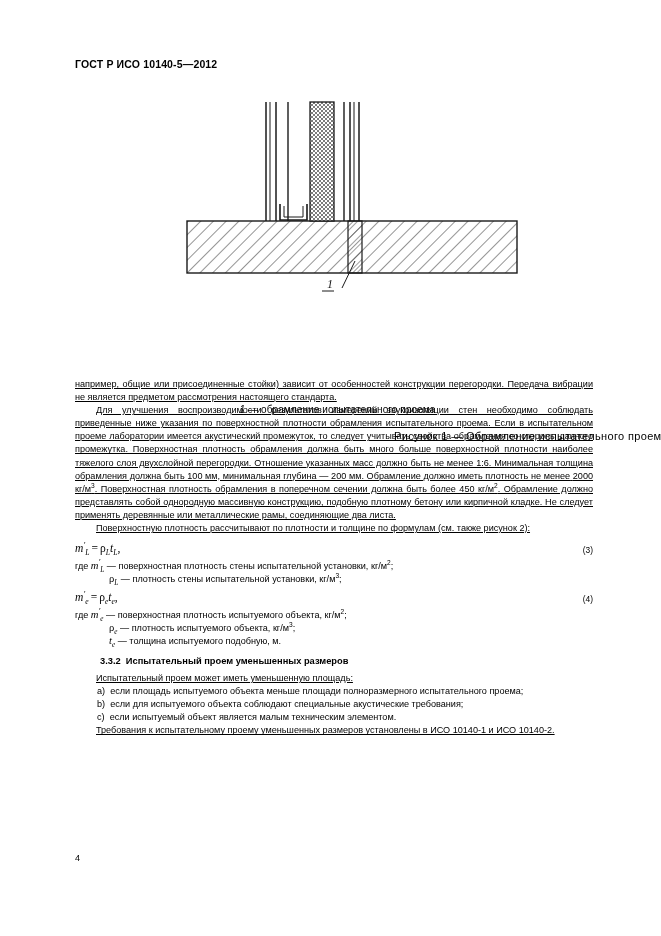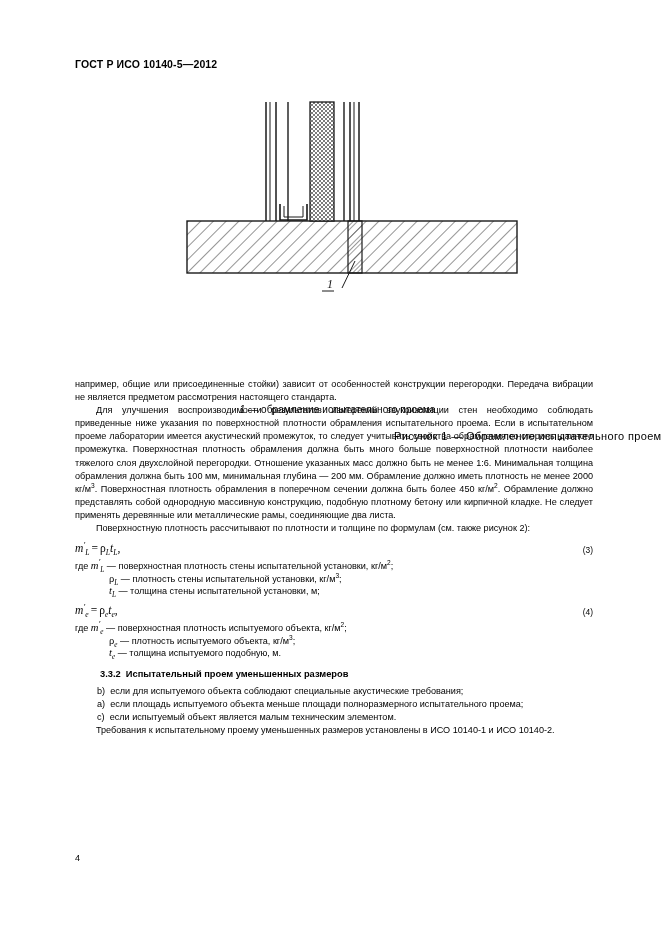--- a/index.html
+++ b/index.html
@@ -75,20 +75,21 @@
     left: 68px;
     top: 378px;
     width: 518px;
     font-size: 9.1px;
     line-height: 13.1px;
   }
   p.just {
     margin: 0;
     text-align: justify;
     text-justify: inter-word;
+    text-decoration: underline;
   }
   p.just.indent {
     text-indent: 21px;
   }
   sup.u {
     font-size: 6.6px;
     vertical-align: super;
     line-height: 0;
   }
 
@@ -282,44 +283,44 @@
 
     <div class="formula-row">
       <div class="formula-center"><span class="mvar">m</span><span class="mprime">′</span><span class="msub">L</span><span class="meq">=</span><span class="mrho">ρ</span><span class="msub">L</span><span class="mvar">t</span><span class="msub">L</span><span class="mrho">,</span></div>
       <div class="eqno">(3)</div>
     </div>
 
     <p class="where-line lvl1"><span>где</span>&nbsp;<span class="inl-var">m</span><span class="inl-prime">′</span><span class="inl-sub">L</span>&nbsp;<span>—</span>&nbsp;<span>поверхностная плотность стены испытательной установки, кг/м</span><sup class="u">2</sup><span>;</span></p>
 
     <p class="where-line lvl2"><span class="inl-rho">ρ</span><span class="inl-sub">L</span>&nbsp;<span>—</span>&nbsp;<span>плотность стены испытательной установки, кг/м</span><sup class="u">3</sup><span>;</span></p>
 
-    <p class="where-line lvl2"><span class="inl-var">t</span><span class="inl-sub">L</span>&nbsp;<span>—</span>&nbsp;<span>толщина стены испытательной установки, м;</span></p>
 
     <div class="spacer-2"></div>
 
     <div class="formula-row">
       <div class="formula-center"><span class="mvar">m</span><span class="mprime">′</span><span class="msub">e</span><span class="meq">=</span><span class="mrho">ρ</span><span class="msub">e</span><span class="mvar">t</span><span class="msub">e</span><span class="mrho">,</span></div>
       <div class="eqno">(4)</div>
     </div>
 
     <p class="where-line lvl1"><span>где</span>&nbsp;<span class="inl-var">m</span><span class="inl-prime">′</span><span class="inl-sub">e</span>&nbsp;<span>—</span>&nbsp;<span>поверхностная плотность испытуемого объекта, кг/м</span><sup class="u">2</sup><span>;</span></p>
 
     <p class="where-line lvl2"><span class="inl-rho">ρ</span><span class="inl-sub">e</span>&nbsp;<span>—</span>&nbsp;<span>плотность испытуемого объекта, кг/м</span><sup class="u">3</sup><span>;</span></p>
 
     <p class="where-line lvl2"><span class="inl-var">t</span><span class="inl-sub">e</span>&nbsp;<span>—</span>&nbsp;<span>толщина испытуемого подобную, м.</span></p>
 
     <div class="spacer-3"></div>
 
     <p class="sec-head"><span>3.3.2</span>&nbsp;&nbsp;<span>Испытательный проем уменьшенных размеров</span></p>
 
+    <p class="just indent">Испытательный проем может иметь уменьшенную площадь:</p>
+
+    <p class="list-item hang"><span>a)</span>&nbsp;&nbsp;<span>если площадь испытуемого объекта меньше площади полноразмерного испытательного проема;</span></p>
 
     <p class="list-item hang"><span>b)</span>&nbsp;&nbsp;<span>если для испытуемого объекта соблюдают специальные акустические требования;</span></p>
 
-    <p class="list-item hang"><span>a)</span>&nbsp;&nbsp;<span>если площадь испытуемого объекта меньше площади полноразмерного испытательного проема;</span></p>
-
     <p class="list-item hang"><span>c)</span>&nbsp;&nbsp;<span>если испытуемый объект является малым техническим элементом.</span></p>
 
     <p class="just indent">Требования к испытательному проему уменьшенных размеров установлены в ИСО 10140-1 и ИСО 10140-2.</p>
 
   </div>
 
   <div class="page-num">4</div>
 
 </div>
 

